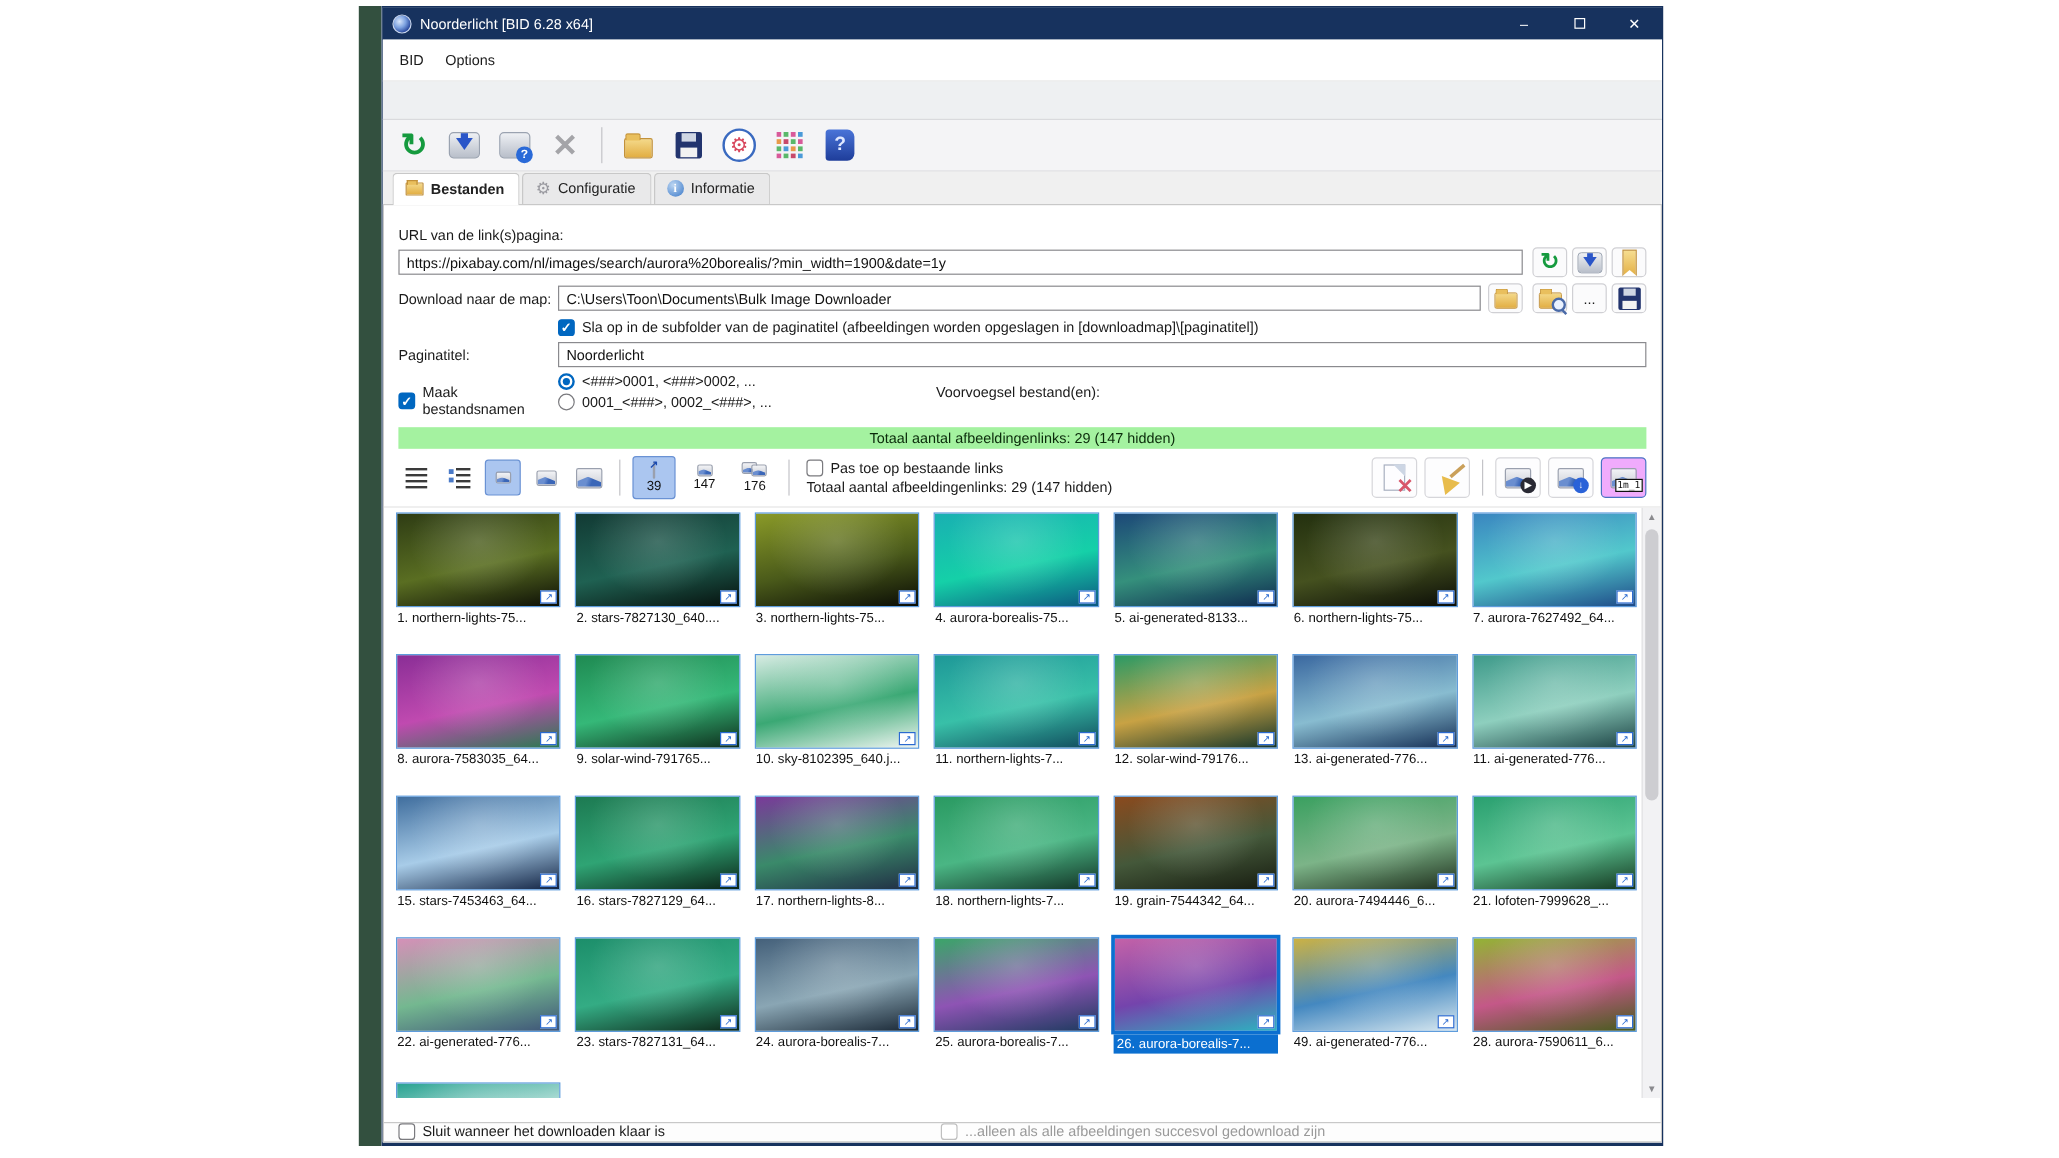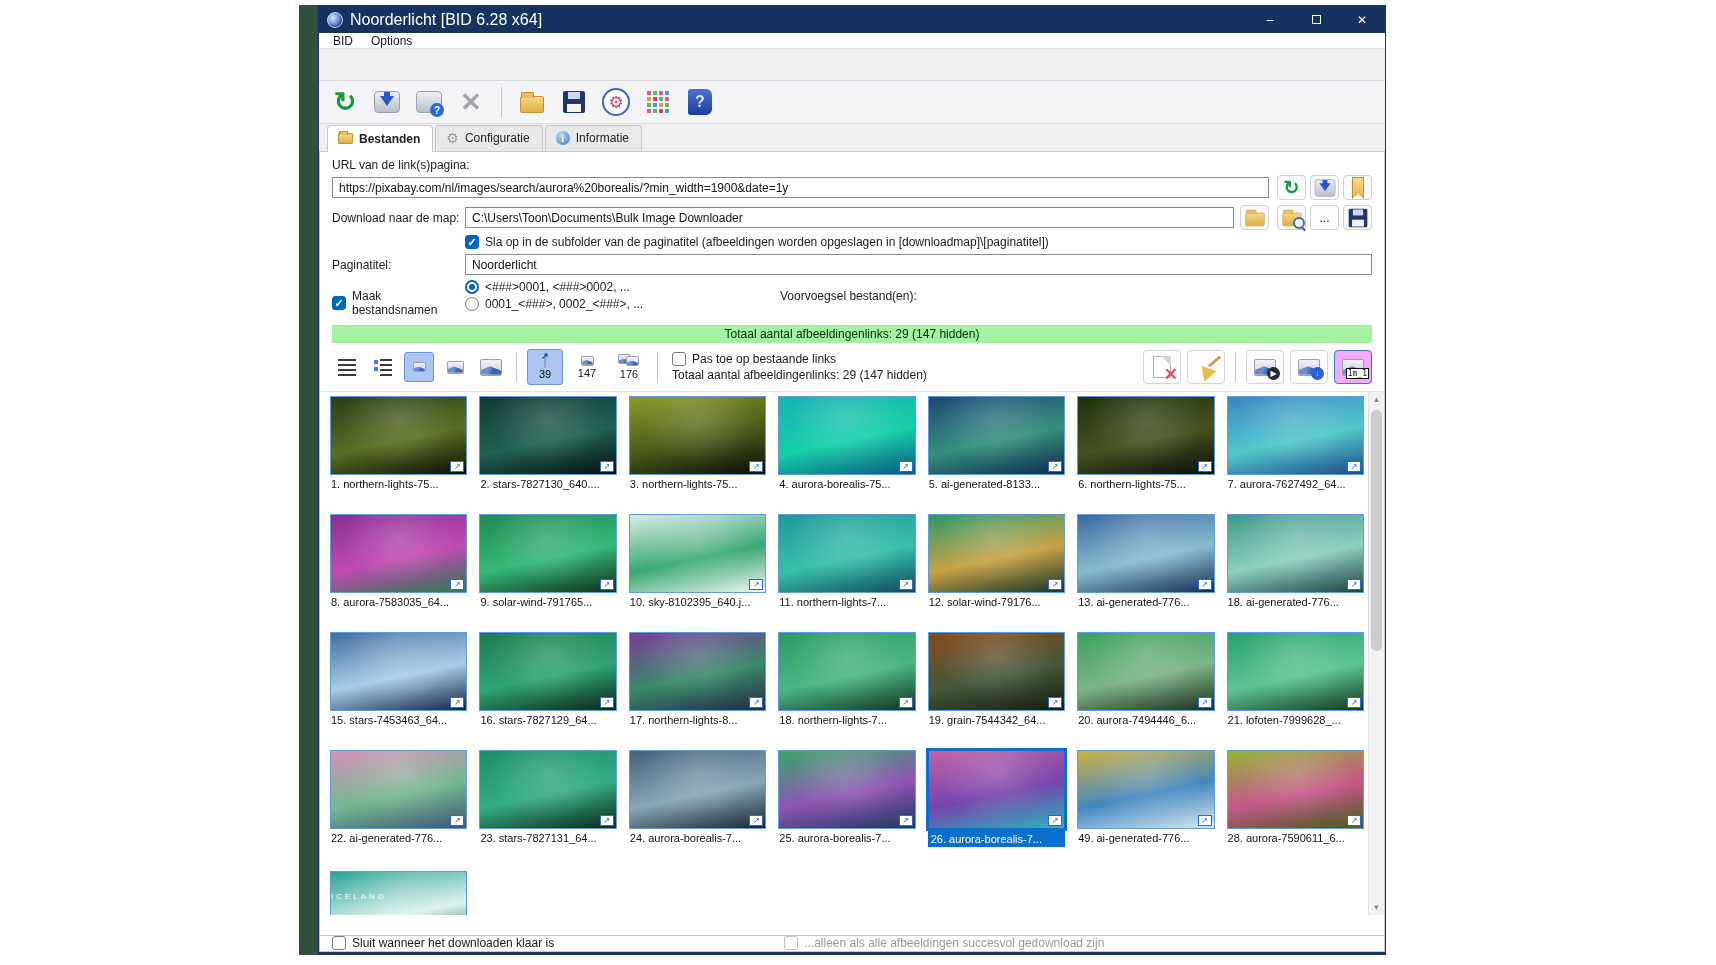--- a/index.html
+++ b/index.html
@@ -11,27 +11,27 @@
     position:absolute; left:318px; top:5px; width:1068px; height:950px;
     background:#f0f0f0; border:1px solid #17325e; border-bottom:3px solid #17325e;
     display:flex; flex-direction:column; font-size:12px; color:#1a1a1a;
   }
 
   
   .titlebar { height:27px; background:#17325e; color:#fff; display:flex; align-items:center; padding:0 0 0 8px; flex:none; }
   .app-icon { width:16px; height:16px; border-radius:50%;
     background:radial-gradient(circle at 35% 35%, #d8e6fb 0%, #7da2e0 40%, #27479c 75%, #102a5e 100%);
     border:1px solid #c9d6ee; margin-right:7px; flex:none; }
-  .title-text { font-size:16px; white-space:nowrap; }
+  .title-text { font-size:12px; white-space:nowrap; }
   .win-controls { margin-left:auto; display:flex; height:100%; }
   .win-btn { width:46px; height:100%; display:flex; align-items:center; justify-content:center; color:#fff; font-size:12px; cursor:default; }
   .win-btn .box { width:9px; height:9px; border:1px solid #fff; display:block; }
 
   
-  .menubar { height:16px; background:#ffffff; display:flex; align-items:center; padding:0 6px; gap:2px; flex:none; border-bottom:1px solid #e4e4e4; }
+  .menubar { height:35px; background:#ffffff; display:flex; align-items:center; padding:0 6px; gap:2px; flex:none; border-bottom:1px solid #e4e4e4; }
   .menu-item { padding:2px 8px; }
 
   .empty-band { height:32px; background:#eef0f2; border-bottom:1px solid #d9dadd; flex:none; }
 
   
   .toolbar { height:43px; background:#f4f4f6; display:flex; align-items:center; padding:0 10px; gap:10px; flex:none; border-bottom:1px solid #dcdcdf; }
   .tb-sep { width:1px; height:30px; background:#c4c4c8; margin:0 4px; }
   .tb-btn { width:32px; height:32px; display:flex; align-items:center; justify-content:center; position:relative; }
   .glyph-green { color:#159a3e; font-size:27px; font-weight:bold; line-height:1; }
   .glyph-gray  { color:#a4a4a8; font-size:26px; font-weight:bold; line-height:1; }
@@ -61,21 +61,21 @@
   .tab { display:flex; align-items:center; gap:6px; padding:4px 12px 5px 10px; border:1px solid #c8c8c8; border-bottom:none;
     border-radius:4px 4px 0 0; background:#e9e9ea; color:#222; margin-right:2px; position:relative; top:1px; height:26px; }
   .tab.active { background:#fff; font-weight:bold; height:27px; z-index:2; }
   .tab-ico-folder { width:15px; height:11px; background:linear-gradient(#f4d98a,#e2ae43); border:1px solid #c2913a; border-radius:1px; position:relative; }
   .tab-ico-folder:before { content:""; position:absolute; top:-3px; left:0; width:7px; height:3px; background:#e9bf5d; border:1px solid #c2913a; border-bottom:none; }
   .tab-ico-gear { color:#9a9aa0; font-size:14px; line-height:1; }
   .tab-ico-info { width:14px; height:14px; border-radius:50%; background:radial-gradient(circle at 35% 30%, #bcd6f2, #3a78c8); color:#fff; font-size:10px; font-weight:bold; font-family:"Liberation Serif",serif; display:flex; align-items:center; justify-content:center; }
 
   
   .panel { flex:1; background:#fff; border:1px solid #c8c8c8; border-top:1px solid #c8c8c8; display:flex; flex-direction:column; overflow:hidden; }
-  .form { padding:6px 12px 4px 12px; flex:none; }
+  .form { padding:6px 12px 4px 12px; flex:none;margin-top:12px; }
   .form-label { font-size:12px; color:#1a1a1a; }
   .frow { display:flex; align-items:center; margin-bottom:5px; }
   .txt-input { height:21px; border:1px solid #8a8a8e; background:#fff; font-family:"Liberation Sans",sans-serif; font-size:12px; padding:1px 6px; color:#111; width:100%; }
   .btn-sm { width:29px; height:25px; border:1px solid #d0d0d4; border-radius:4px; background:#fbfbfc; display:flex; align-items:center; justify-content:center; position:relative; flex:none; }
   .btn-group { display:flex; gap:4px; margin-left:8px; flex:none; }
   .lbl-col { width:133px; flex:none; }
   .glyph-green-sm { color:#159a3e; font-size:19px; font-weight:bold; line-height:1; }
   .tray-sm { transform:scale(0.8); }
   .check { width:14px; height:14px; border:1px solid #7a7a7e; border-radius:3px; background:#fff; display:inline-flex; align-items:center; justify-content:center; flex:none; margin-right:6px; }
   .check.checked { background:#0067c0; border-color:#0067c0; color:#fff; font-size:11px; font-weight:bold; }
@@ -482,21 +482,21 @@
       <span class="link-badge">↗</span>
     </div>
     <div class="thumb-caption">13. ai-generated-776...</div>
   </div>
 
   <div class="thumb">
     <div class="thumb-img" style="background: linear-gradient(168deg, rgb(62, 154, 138) 0%, rgb(142, 207, 190) 55%, rgb(28, 66, 68) 100%);">
       <span class="thumb-overlay"></span>
       <span class="link-badge">↗</span>
     </div>
-    <div class="thumb-caption">18. ai-generated-776...</div>
+    <div class="thumb-caption">11. ai-generated-776...</div>
   </div>
 
   <div class="thumb">
     <div class="thumb-img" style="background: linear-gradient(168deg, rgb(64, 110, 158) 0%, rgb(168, 204, 232) 55%, rgb(18, 35, 67) 100%);">
       <span class="thumb-overlay"></span>
       <span class="link-badge">↗</span>
     </div>
     <div class="thumb-caption">15. stars-7453463_64...</div>
   </div>
 

